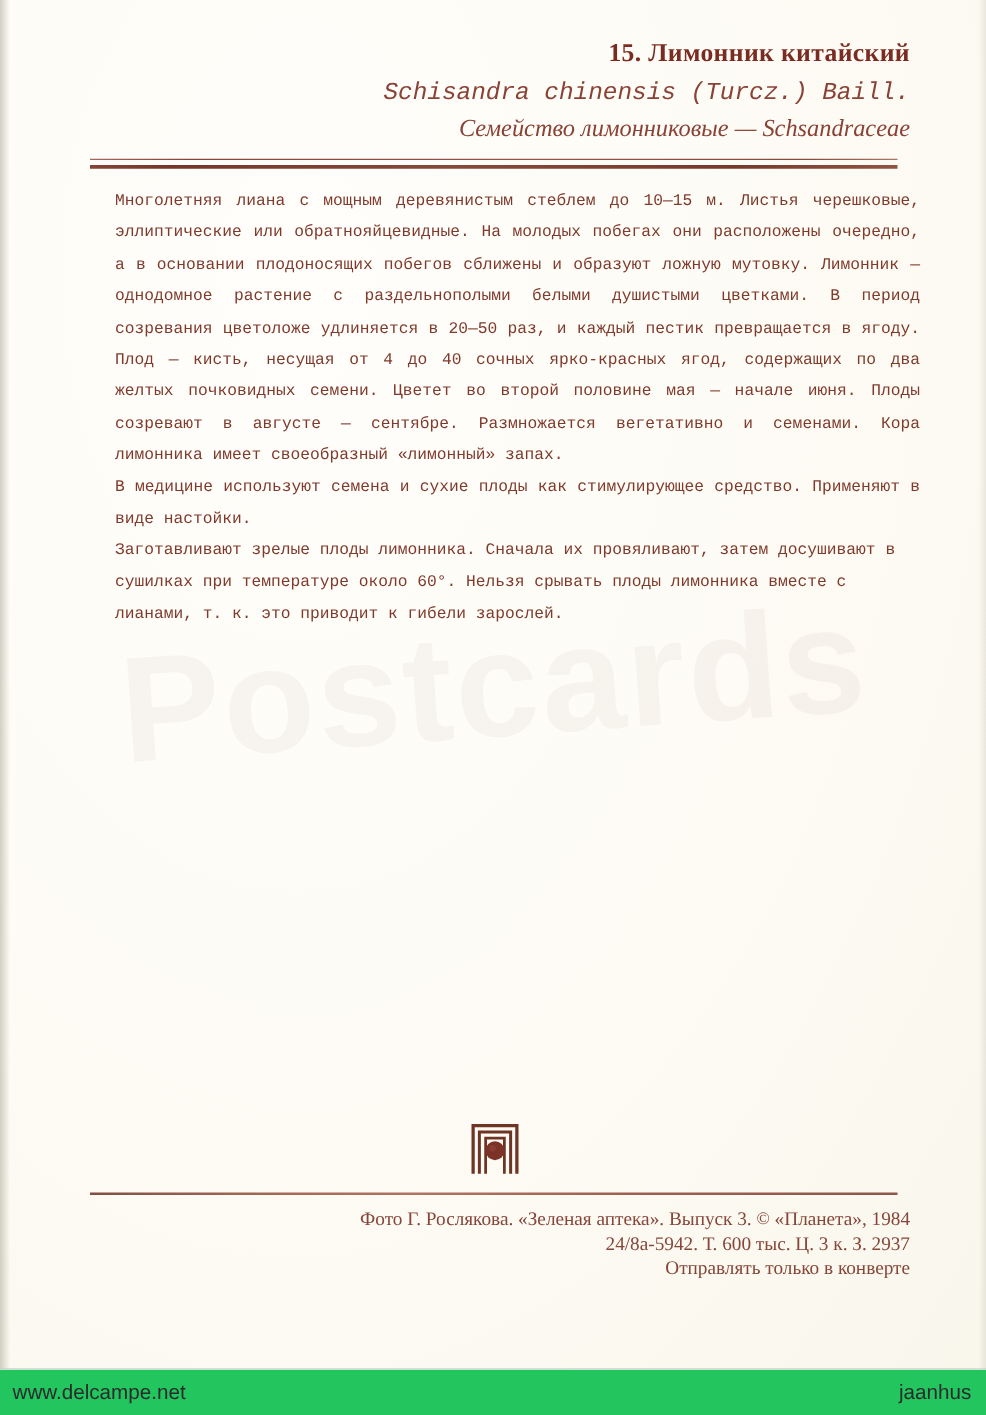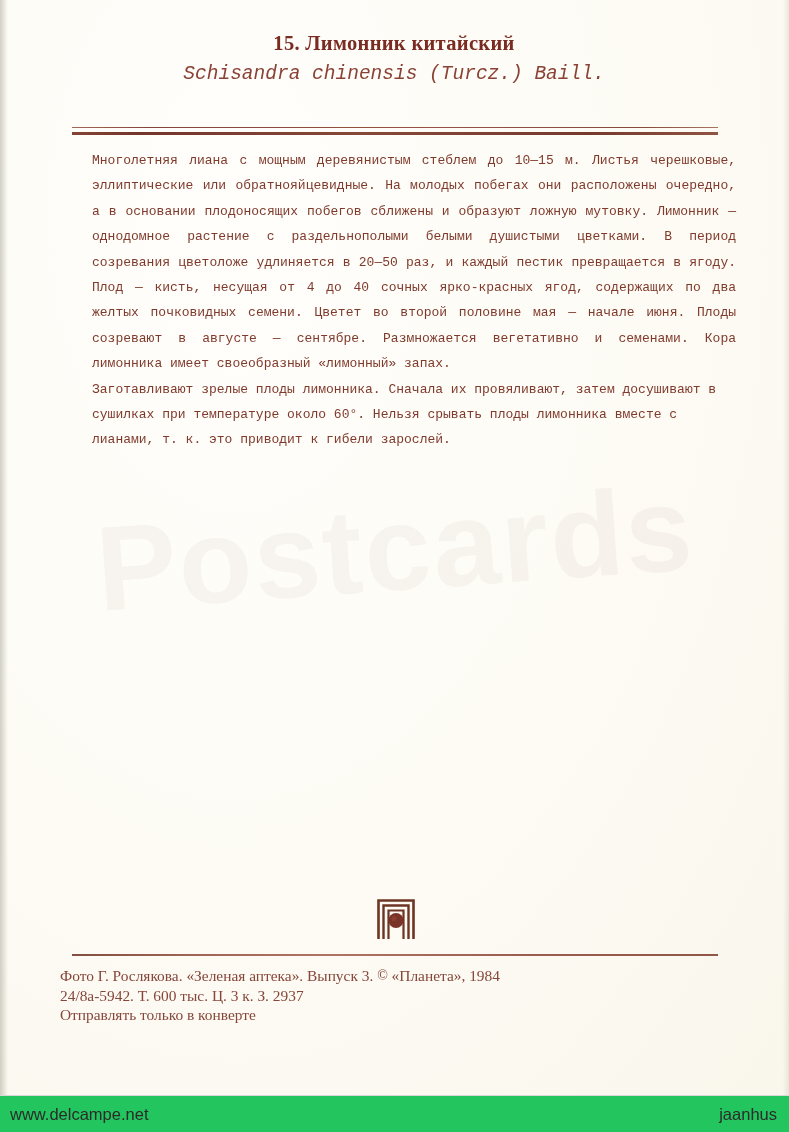--- a/index.html
+++ b/index.html
@@ -41,21 +41,21 @@
     background: linear-gradient(to left, rgba(160,155,140,.20), rgba(160,155,140,0));
     pointer-events: none;
   }
 
   
   .header {
     position: absolute;
     left: 60px;
     top: 32px;
     width: 668px;
-    text-align: center;
+    text-align: right;
   }
   .title-main {
     font-family: "Liberation Serif", "DejaVu Serif", serif;
     font-weight: bold;
     font-size: 20.5px;
     letter-spacing: .3px;
     color: #7b2c22;
     line-height: 1.15;
     margin: 0 0 7px 0;
     white-space: nowrap;
@@ -139,21 +139,21 @@
     background: linear-gradient(to right, #6b3024, #8e4a38 18%, #a35c48 40%, #8a4233 70%, #7d3b2c);
     opacity: .85;
   }
 
   
   .footer {
     position: absolute;
     left: 60px;
     top: 966px;
     width: 668px;
-    text-align: left;
+    text-align: right;
     color: #86463a;
     font-family: "Liberation Serif", "DejaVu Serif", serif;
     font-size: 15.4px;
     line-height: 19.6px;
   }
   .footer div { white-space: nowrap; }
   .copy-glyph {
     display: inline-block;
     font-size: 14px;
     vertical-align: 1px;
@@ -204,30 +204,32 @@
   .attrib-bar .right { right: 12px; }
 </style>
 </head>
 <body>
 
 <div id="card">
 
   <div class="header">
     <div class="title-main">15. Лимонник китайский</div>
     <div class="title-latin">Schisandra chinensis (Turcz.) Baill.</div>
+    <div class="title-family">Семейство лимонниковые — Schsandraceae</div>
   </div>
 
   <div class="rule-double">
     <div class="thin"></div>
     <div class="gap"></div>
     <div class="thick"></div>
   </div>
 
   <div class="body-copy">
     <p>Многолетняя лиана с мощным деревянистым стеблем до 10—15 м. Листья черешковые, эллиптические или обратнояйцевидные. На молодых побегах они расположены очередно, а в основании плодоносящих побегов сближены и образуют ложную мутовку. Лимонник — однодомное растение с раздельнополыми белыми душистыми цветками. В период созревания цветоложе удлиняется в 20—50 раз, и каждый пестик превращается в ягоду. Плод — кисть, несущая от 4 до 40 сочных ярко-красных ягод, содержащих по два желтых почковидных семени. Цветет во второй половине мая — начале июня. Плоды созревают в августе — сентябре. Размножается вегетативно и семенами. Кора лимонника имеет своеобразный «лимонный» запах.</p>
+    <p>В медицине используют семена и сухие плоды как стимулирующее средство. Применяют в виде настойки.</p>
     <p class="last-free">Заготавливают зрелые плоды лимонника. Сначала их провяливают, затем досушивают в сушилках при температуре около 60°. Нельзя срывать плоды лимонника вместе с лианами, т. к. это приводит к гибели зарослей.</p>
   </div>
 
   <div class="emblem">
     <svg viewBox="0 0 40 44" width="40" height="44" aria-hidden="true">
 
       <path d="M2.5 43 L2.5 4.5 L37.5 4.5 L37.5 43" fill="none" stroke="#6e3424" stroke-width="2.6"></path>
 
       <path d="M7.5 43 L7.5 9.5 L32.5 9.5 L32.5 43" fill="none" stroke="#6e3424" stroke-width="2.4"></path>
 

